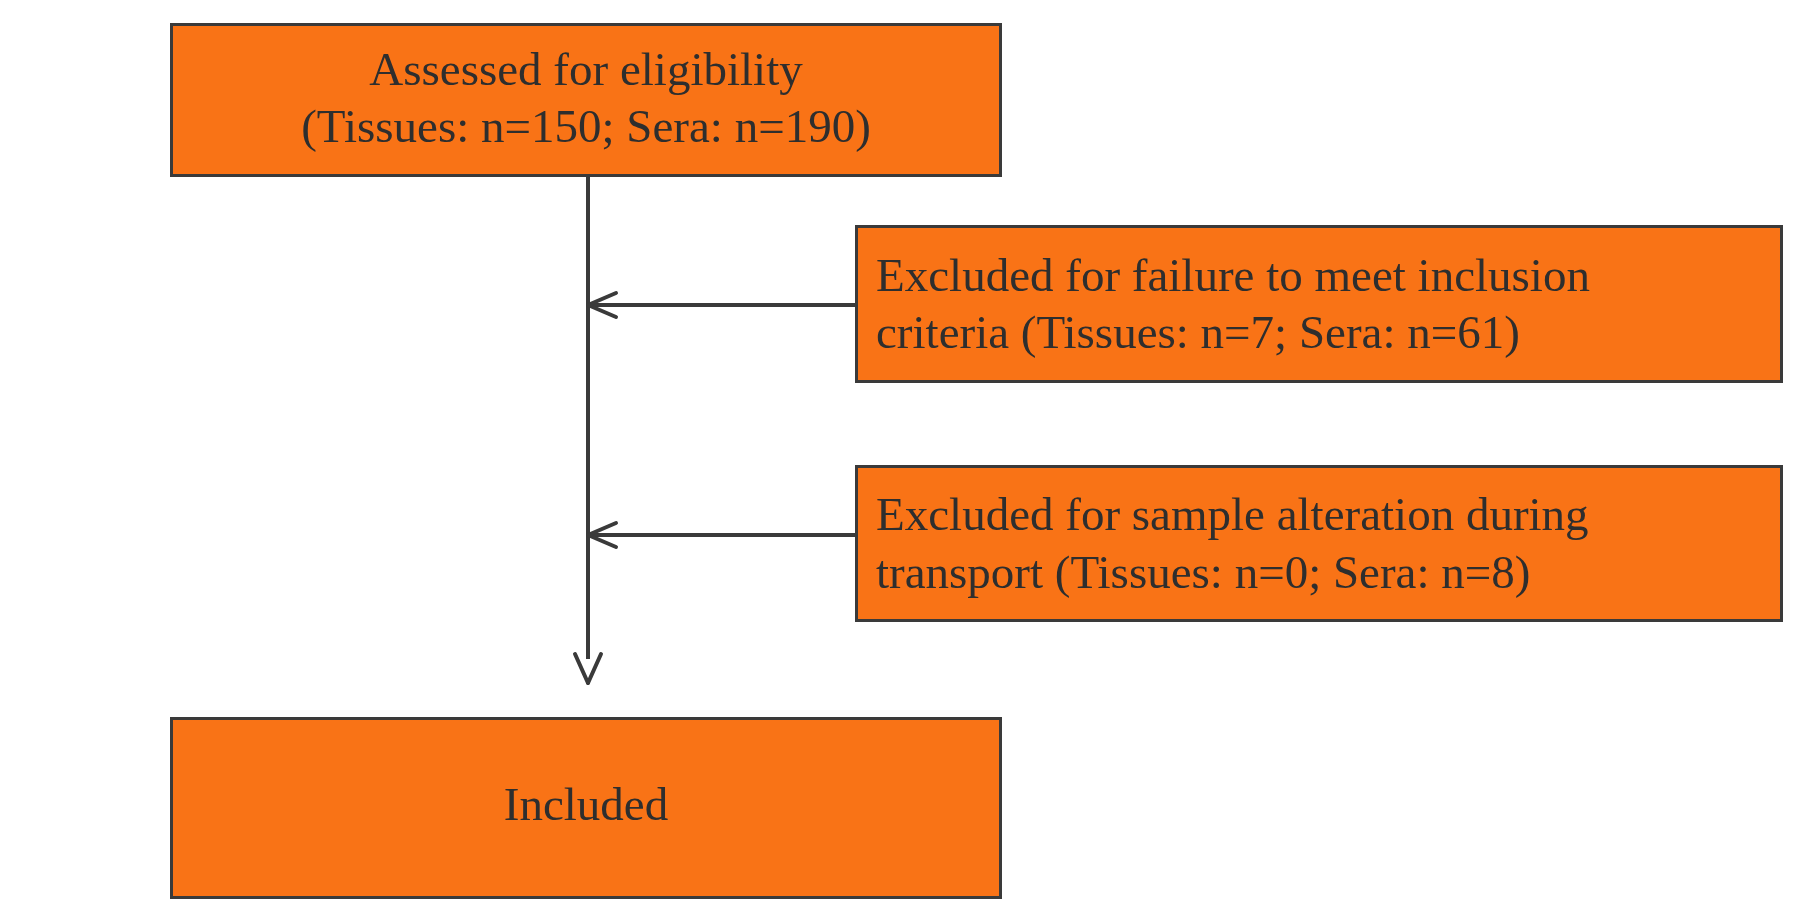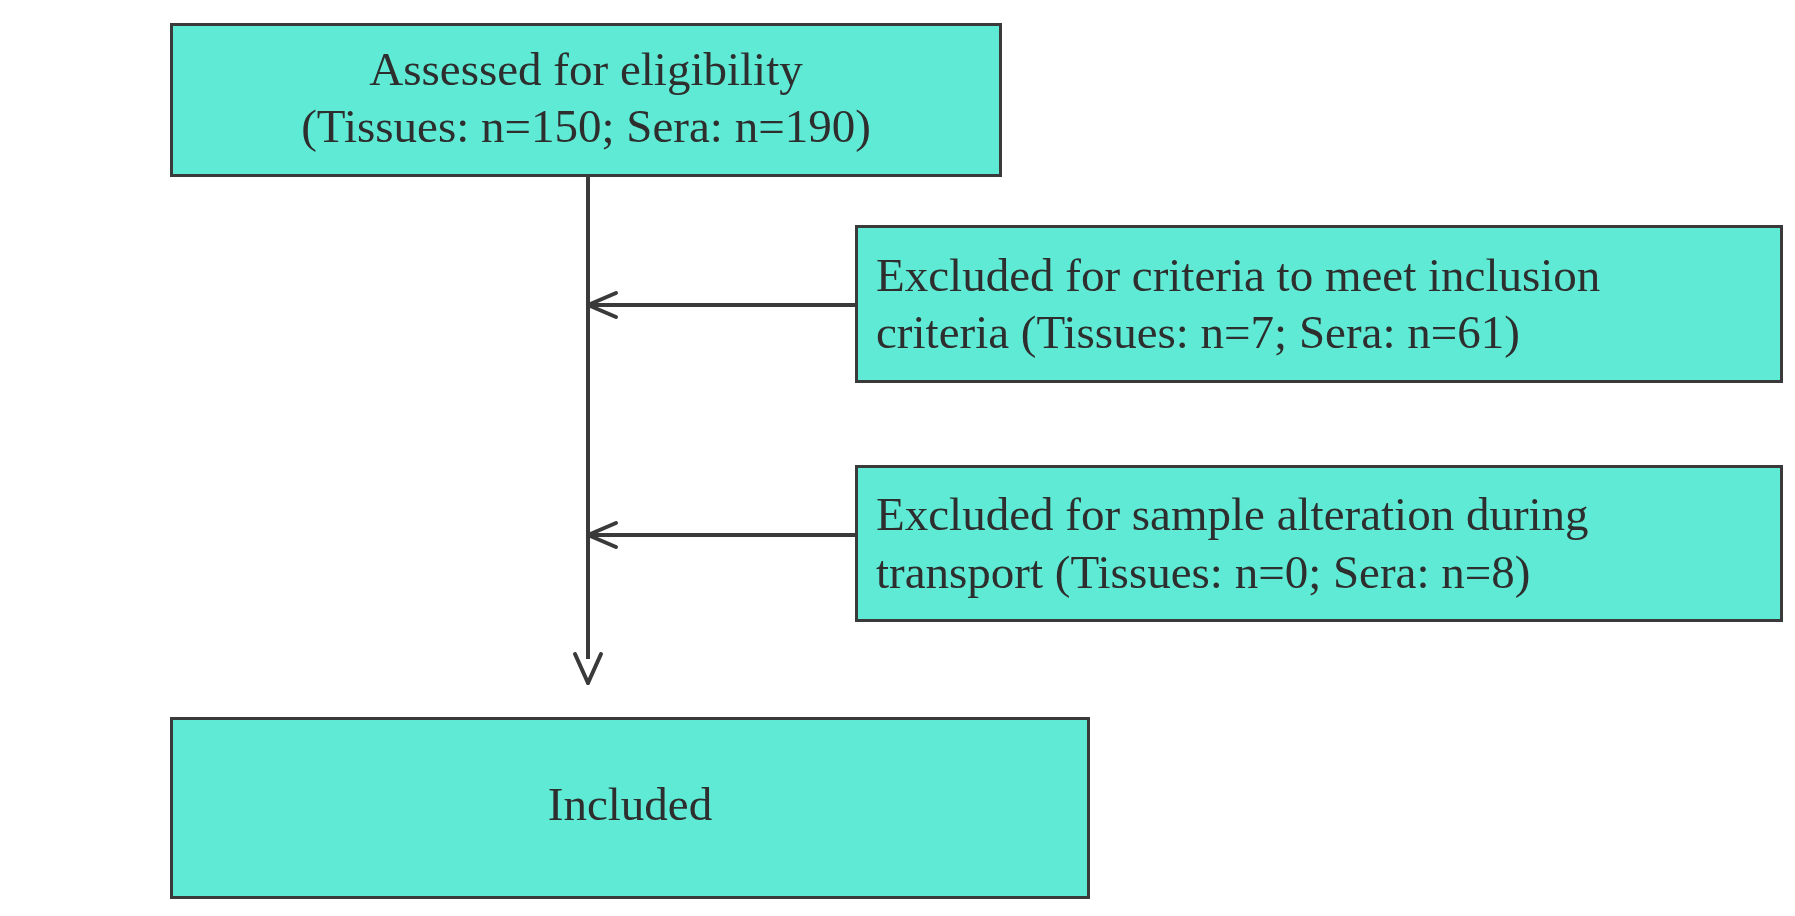--- a/index.html
+++ b/index.html
@@ -14,21 +14,21 @@
     height: 916px;
     background: #ffffff;
     overflow: hidden;
     font-family: "Liberation Serif", "DejaVu Serif", serif;
     color: #2b2b2b;
   }
   .flow-box {
     position: absolute;
     box-sizing: border-box;
     border: 3px solid #3a3a3a;
-    background: #5eead4;
+    background: #f97316;
     display: flex;
     flex-direction: column;
     align-items: center;
     justify-content: center;
     text-align: center;
     line-height: 1.22;
     color: #2e2e2e;
   }
   .flow-box .line {
     display: block;
@@ -38,21 +38,21 @@
     left: 170px;
     top: 23px;
     width: 832px;
     height: 154px;
     font-size: 47px;
     padding-bottom: 4px;
   }
   .box-end {
     left: 170px;
     top: 717px;
-    width: 920px;
+    width: 832px;
     height: 182px;
     font-size: 47px;
     padding-bottom: 6px;
   }
   .box-excl {
     left: 855px;
     width: 928px;
     font-size: 47px;
     align-items: flex-start;
     text-align: left;
@@ -113,21 +113,21 @@
 <body>
 
 <div id="canvas">
 
   <div class="flow-box box-start">
     <span class="line">Assessed for eligibility</span>
     <span class="line">(Tissues: n=150; Sera: n=190)</span>
   </div>
 
   <div class="flow-box box-excl box-excl-1">
-    <span class="line">Excluded for criteria to meet inclusion</span>
+    <span class="line">Excluded for failure to meet inclusion</span>
     <span class="line">criteria (Tissues: n=7; Sera: n=61)</span>
   </div>
 
   <div class="flow-box box-excl box-excl-2">
     <span class="line">Excluded for sample alteration during</span>
     <span class="line">transport (Tissues: n=0; Sera: n=8)</span>
   </div>
 
   <div class="flow-box box-end">
     <span class="line">Included</span>

